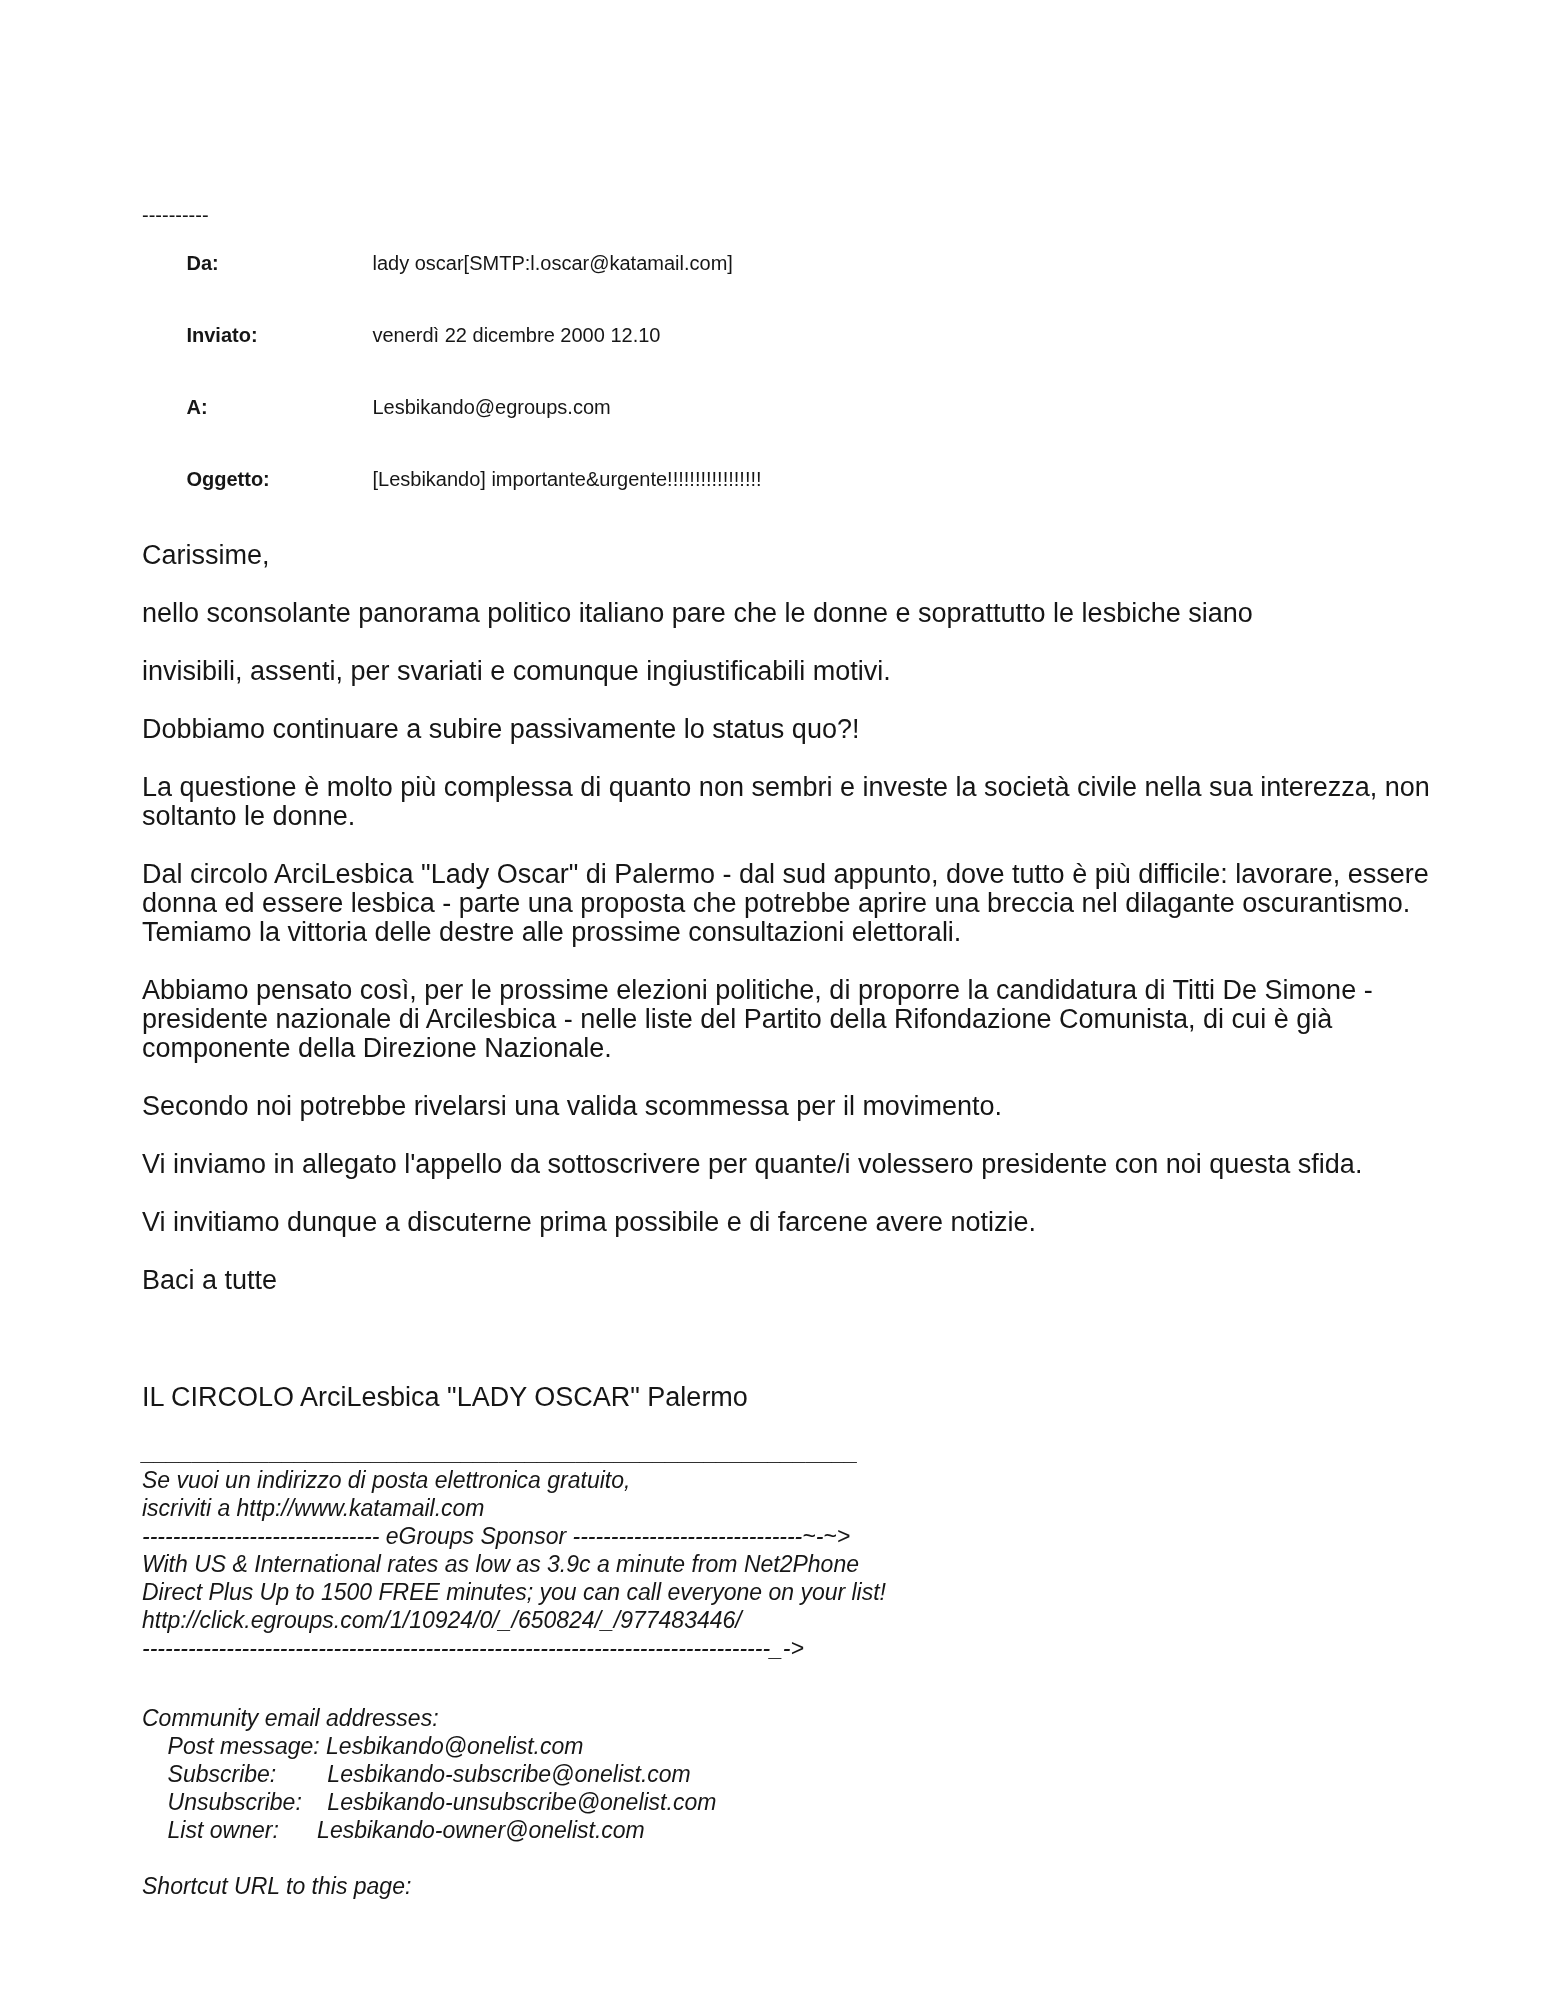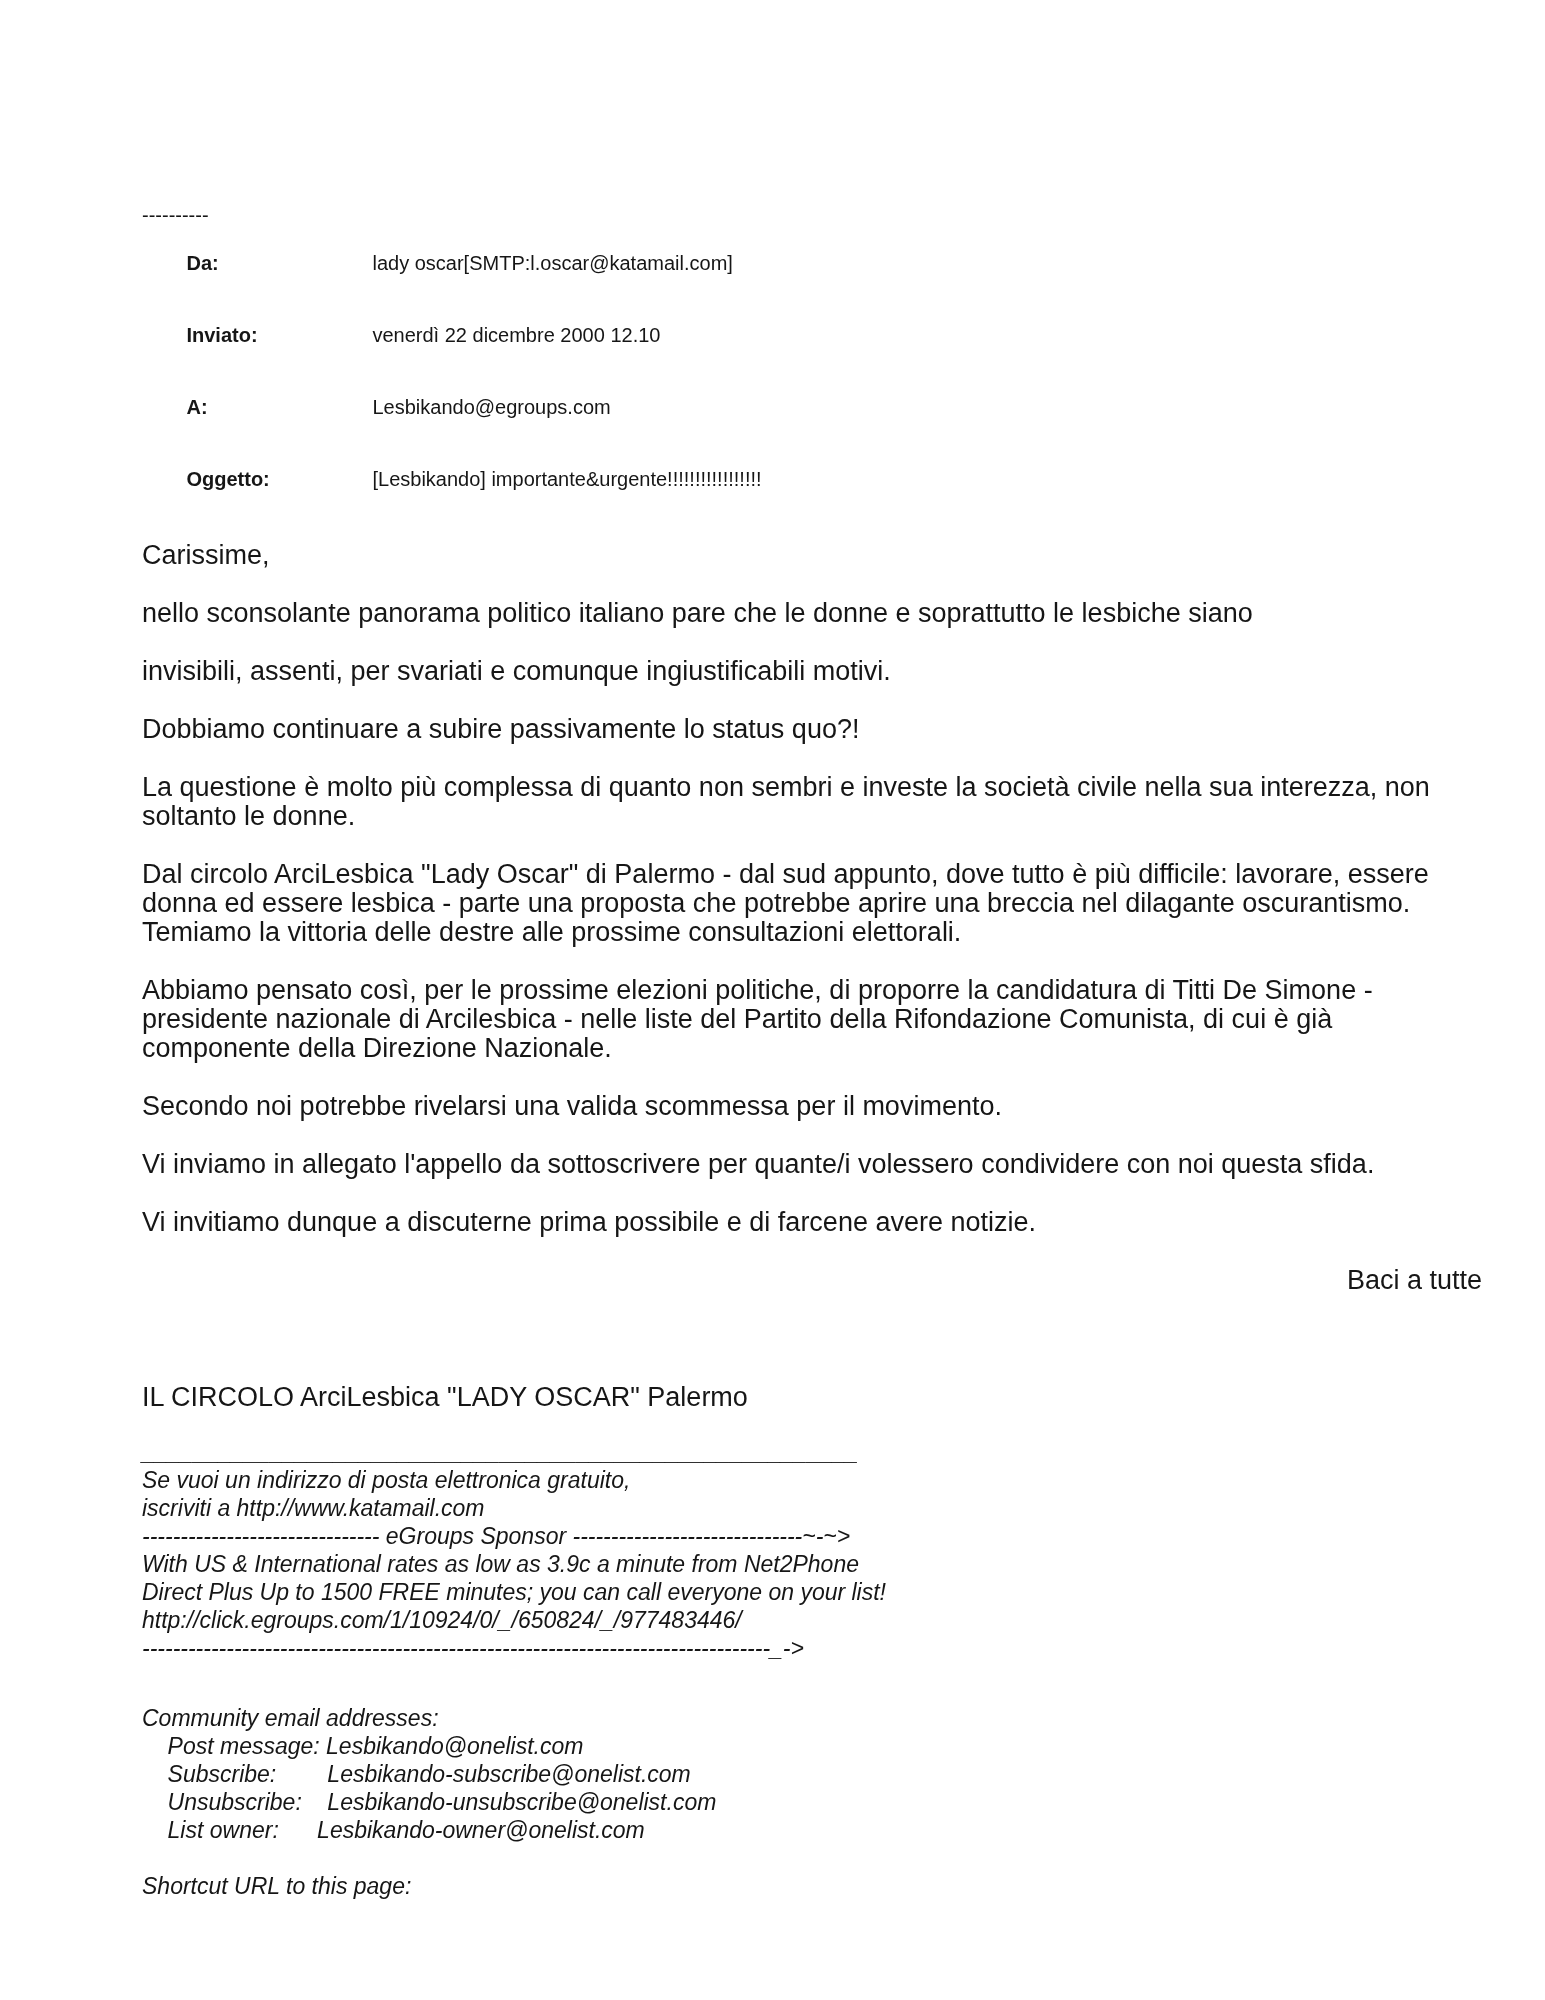--- a/index.html
+++ b/index.html
@@ -35,21 +35,21 @@
     width: 186px;
     font-weight: bold;
   }
   
   .para {
     font-size: 27px;
     line-height: 29px;
     margin: 0 0 29px 0;
   }
   .para .line { white-space: pre; }
-  .after-baci { margin-bottom: 88px; text-align: right; }
+  .after-baci { margin-bottom: 88px; }
   .after-circolo { margin-bottom: 26px; }
   
   .block {
     font-size: 23px;
     line-height: 28px;
     margin: 0 0 28px 0;
     font-style: italic;
   }
   .block .line { white-space: pre; }
   .sig { margin-bottom: 42px; }
@@ -107,21 +107,21 @@
       <div class="line">Abbiamo pensato così, per le prossime elezioni politiche, di proporre la candidatura di Titti De Simone -</div>
       <div class="line">presidente nazionale di Arcilesbica - nelle liste del Partito della Rifondazione Comunista, di cui è già</div>
       <div class="line">componente della Direzione Nazionale.</div>
     </div>
 
     <div class="para">
       <div class="line">Secondo noi potrebbe rivelarsi una valida scommessa per il movimento.</div>
     </div>
 
     <div class="para">
-      <div class="line">Vi inviamo in allegato l'appello da sottoscrivere per quante/i volessero condividere con noi questa sfida.</div>
+      <div class="line">Vi inviamo in allegato l'appello da sottoscrivere per quante/i volessero presidente con noi questa sfida.</div>
     </div>
 
     <div class="para">
       <div class="line">Vi invitiamo dunque a discuterne prima possibile e di farcene avere notizie.</div>
     </div>
 
 
     <div class="para after-baci">
       <div class="line">Baci a tutte</div>
     </div>

